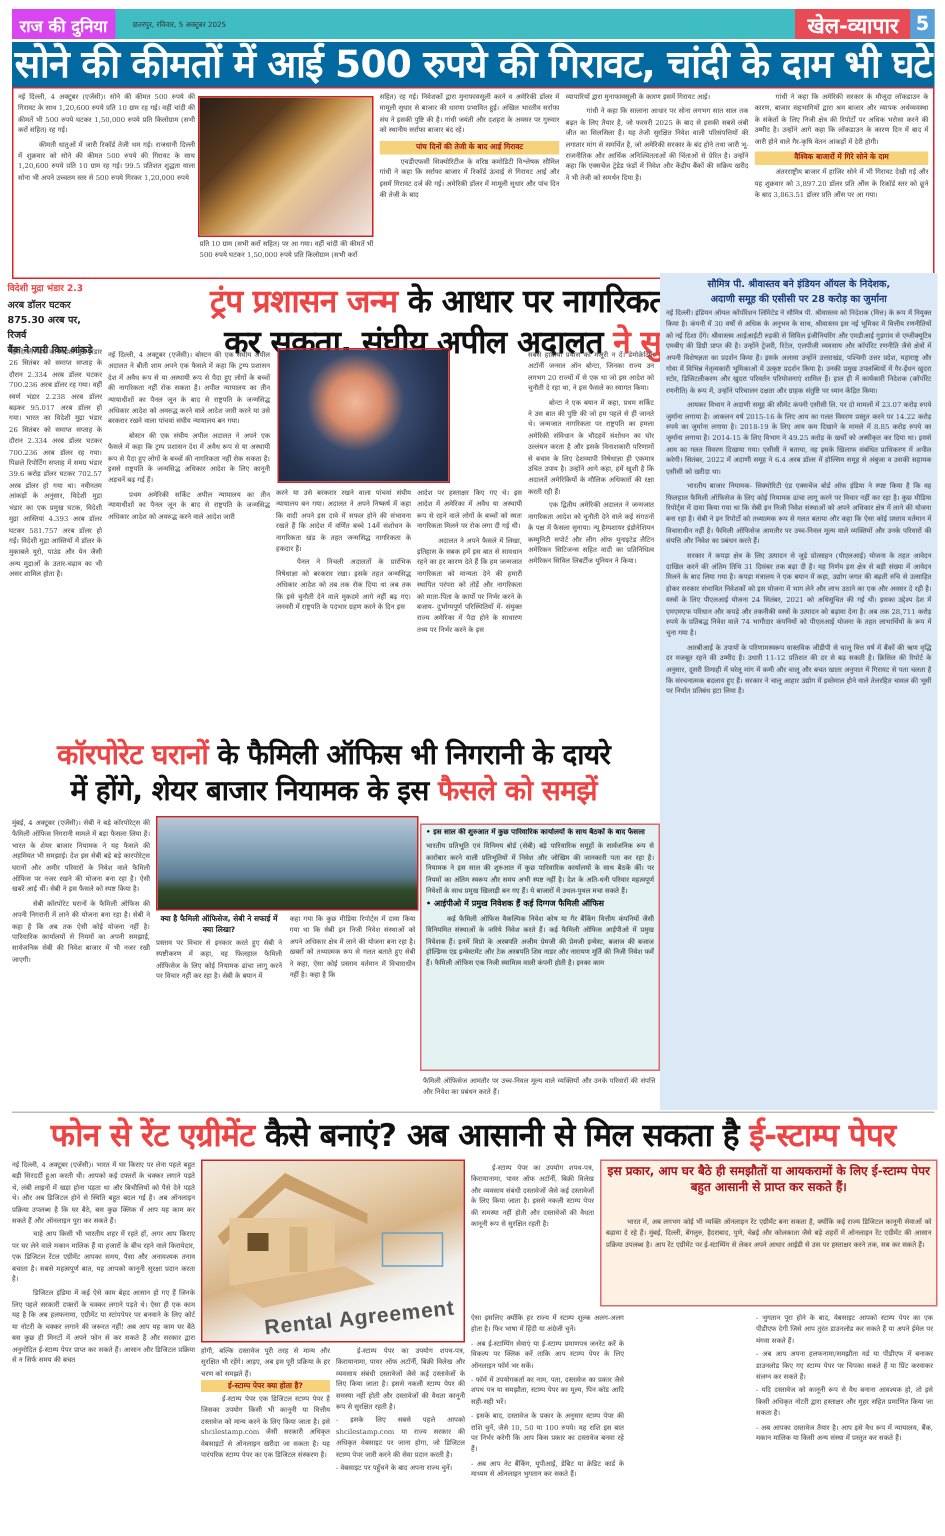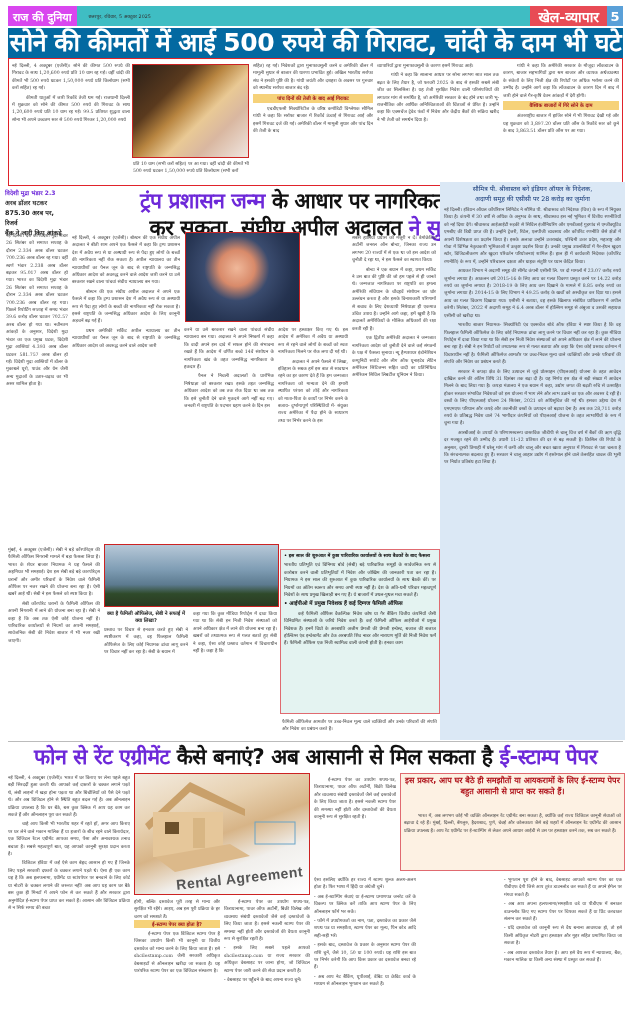--- a/index.html
+++ b/index.html
@@ -18,24 +18,24 @@
 .redbar{background:#0369a1;color:#fff;font-weight:bold;text-align:center;white-space:nowrap;overflow:hidden}
 
 #s1-head{left:8px;top:28px;width:615px;height:30px;font-size:25px;line-height:30px;letter-spacing:-0.5px}
 #s1-box{left:8px;top:58px;width:615px;height:128px;border:1px solid #e0232b}
 .subhead-yellow{background:#f6d27a;color:#a0141b;font-size:5px;font-weight:bold;text-align:center;padding:1px 0;margin:2px 0}
 #jewel{left:132px;top:64px;width:117px;height:94px;border:1px solid #c22;background:linear-gradient(135deg,#2a1f18 0%,#5a3a1e 30%,#b88540 45%,#e9c995 60%,#d9b7a0 75%,#f0e6e0 100%)}
 
 #lt-head{left:5px;top:188px;width:62px;text-align:left;font-weight:bold;font-size:6.4px;line-height:10px}
 
 #s2-head{left:70px;top:188px;width:540px;text-align:center;font-weight:bold;font-size:21px;line-height:27px;color:#111;letter-spacing:-0.4px}
-.red{color:#6d28d9}
+.red{color:#ef4444}
 #trump{left:185px;top:232px;width:115px;height:90px;border:1px solid #c22;background:radial-gradient(circle at 45% 40%,#f0b89a 0,#d88a6a 22%,#3a4b6e 40%,#24324f 70%,#1b2740 100%)}
 #s3-box{left:440px;top:182px;width:185px;height:300px;background:#dbe8f5}
-#s3-head{left:440px;top:184px;width:185px;text-align:center;font-weight:normal;font-size:6.4px;line-height:10px;color:#1a3d7a}
+#s3-head{left:440px;top:184px;width:185px;text-align:center;font-weight:bold;font-size:6.4px;line-height:10px;color:#1a3d7a}
 
 #s4-head{left:10px;top:492px;width:425px;text-align:center;font-weight:bold;font-size:18.5px;line-height:24px;color:#111;letter-spacing:-0.3px}
 #sebi{left:104px;top:544px;width:175px;height:63px;border:1px solid #c22;background:linear-gradient(180deg,#b7c8d8 0%,#7f9db4 40%,#5c7a8f 65%,#2f4a2a 80%,#2a3a22 100%)}
 #s4-box{left:280px;top:549px;width:160px;height:165px;background:#e4f3f1;border:1px solid #e06a70}
 
 #s5-head{left:8px;top:743px;width:615px;text-align:center;font-weight:bold;font-size:21px;line-height:28px;color:#111;letter-spacing:-0.4px}
 #rent{left:134px;top:773px;width:176px;height:122px;border:1px solid #c22;background:linear-gradient(160deg,#f3ebe0 0%,#e8d2b2 30%,#d7b487 50%,#f1efec 70%,#ffffff 100%)}
 #rent-label{left:176px;top:870px;font-size:14px;color:#555;transform:rotate(-6deg);font-family:"Liberation Sans",sans-serif;font-weight:bold;letter-spacing:0.5px}
 #s5-box{left:400px;top:773px;width:225px;height:98px;background:#fdf1e3;border:1px solid #e06a70}
 #s5-boxhead{left:402px;top:775px;width:221px;text-align:center;font-weight:bold;font-size:8px;line-height:11px;color:#b0151d}
@@ -115,20 +115,22 @@
 </div>
 <div class="abs txt" style="left:444px;top:206px;width:177px;height:530px">
   <p>नई दिल्ली। इंडियन ऑयल कॉर्पोरेशन लिमिटेड ने सौमित्र पी. श्रीवास्तव को निदेशक (वित्त) के रूप में नियुक्त किया है। कंपनी में 30 वर्षों से अधिक के अनुभव के साथ, श्रीवास्तव इस नई भूमिका में वित्तीय रणनीतियों को नई दिशा देंगे। श्रीवास्तव आईआईटी रुड़की से सिविल इंजीनियरिंग और एमडीआई गुड़गांव से एग्जीक्यूटिव एमबीए की डिग्री प्राप्त की है। उन्होंने ट्रेजरी, रिटेल, एलपीजी व्यवसाय और कॉर्पोरेट रणनीति जैसे क्षेत्रों में अपनी विशेषज्ञता का प्रदर्शन किया है। इसके अलावा उन्होंने उत्तराखंड, पश्चिमी उत्तर प्रदेश, महाराष्ट्र और गोवा में विभिन्न नेतृत्वकारी भूमिकाओं में उत्कृष्ट प्रदर्शन किया है। उनकी प्रमुख उपलब्धियों में गैर-ईंधन खुदरा स्टोर, डिजिटलीकरण और खुदरा परिवर्तन परियोजनाएं शामिल हैं। हाल ही में कार्यकारी निदेशक (कॉर्पोरेट रणनीति) के रूप में, उन्होंने परिचालन दक्षता और ग्राहक संतुष्टि पर ध्यान केंद्रित किया।</p>
   <p class="ind">आयकर विभाग ने अदाणी समूह की सीमेंट कंपनी एसीसी लि. पर दो मामलों में 23.07 करोड़ रुपये जुर्माना लगाया है। आकलन वर्ष 2015-16 के लिए आय का गलत विवरण प्रस्तुत करने पर 14.22 करोड़ रुपये का जुर्माना लगाया है। 2018-19 के लिए आय कम दिखाने के मामले में 8.85 करोड़ रुपये का जुर्माना लगाया है। 2014-15 के लिए विभाग ने 49.25 करोड़ के खर्चों को अस्वीकृत कर दिया था। इससे आय का गलत विवरण दिखाया गया। एसीसी ने बताया, वह इसके खिलाफ संबंधित प्राधिकरण में अपील करेगी। सितंबर, 2022 में अदाणी समूह ने 6.4 अरब डॉलर में होल्सिम समूह से अंबुजा व उसकी सहायक एसीसी को खरीदा था।</p>
   <p class="ind">भारतीय बाजार नियामक- सिक्योरिटी एंड एक्सचेंज बोर्ड ऑफ इंडिया ने स्पष्ट किया है कि वह फिलहाल फैमिली ऑफिसेज के लिए कोई नियामक ढांचा लागू करने पर विचार नहीं कर रहा है। कुछ मीडिया रिपोर्ट्स में दावा किया गया था कि सेबी इन निजी निवेश संस्थाओं को अपने अधिकार क्षेत्र में लाने की योजना बना रहा है। सेबी ने इन रिपोर्टों को तथ्यात्मक रूप से गलत बताया और कहा कि ऐसा कोई प्रस्ताव वर्तमान में विचाराधीन नहीं है। फैमिली ऑफिसेज आमतौर पर उच्च-निवल मूल्य वाले व्यक्तियों और उनके परिवारों की संपत्ति और निवेश का प्रबंधन करते हैं।</p>
   <p class="ind">सरकार ने कपड़ा क्षेत्र के लिए उत्पादन से जुड़े प्रोत्साहन (पीएलआई) योजना के तहत आवेदन दाखिल करने की अंतिम तिथि 31 दिसंबर तक बढ़ा दी है। यह निर्णय इस क्षेत्र से बड़ी संख्या में आवेदन मिलने के बाद लिया गया है। कपड़ा मंत्रालय ने एक बयान में कहा, उद्योग जगत की बढ़ती रुचि से उत्साहित होकर सरकार संभावित निवेशकों को इस योजना में भाग लेने और लाभ उठाने का एक और अवसर दे रही है। वस्त्रों के लिए पीएलआई योजना 24 सितंबर, 2021 को अधिसूचित की गई थी। इसका उद्देश्य देश में एमएमएफ परिधान और कपड़े और तकनीकी वस्त्रों के उत्पादन को बढ़ावा देना है। अब तक 28,711 करोड़ रुपये के प्रतिबद्ध निवेश वाले 74 भागीदार कंपनियों को पीएलआई योजना के तहत लाभार्थियों के रूप में चुना गया है।</p>
   <p class="ind">आरबीआई के उपायों के परिणामस्वरूप वास्तविक जीडीपी से चालू वित्त वर्ष में बैंकों की ऋण वृद्धि दर मजबूत रहने की उम्मीद है। उधारी 11-12 प्रतिशत की दर से बढ़ सकती है। क्रिसिल की रिपोर्ट के अनुसार, दूसरी तिमाही में घरेलू मांग में कमी और चालू और बचत खाता अनुपात में गिरावट से पता चलता है कि संरचनात्मक बदलाव हुए हैं। सरकार ने चालू आहार उद्योग में इस्तेमाल होने वाले तेलरहित चावल की भूसी पर निर्यात प्रतिबंध हटा लिया है।</p>
 </div>
 
 <div id="s4-head" class="abs">
+  <div><span class="red">कॉरपोरेट घरानों</span><span> के फैमिली ऑफिस भी निगरानी के दायरे</span></div>
+  <div><span>में होंगे, शेयर बाजार नियामक के इस </span><span class="red">फैसले को समझें</span></div>
 </div>
 <div class="abs txt" style="left:8px;top:546px;width:92px;height:190px">
   <p>मुंबई, 4 अक्टूबर (एजेंसी)। सेबी ने बड़े कॉरपोरेट्स की फैमिली ऑफिस निगरानी मामले में बड़ा फैसला लिया है। भारत के शेयर बाजार नियामक ने यह फैसले की अहमियत भी समझाई। देश इस सेबी बड़े बड़े कारपोरेट्स घरानों और अमीर परिवारों के निवेश वाले फैमिली ऑफिस पर नजर रखने की योजना बना रहा है। ऐसी खबरें आई थीं। सेबी ने इस फैसले को स्पष्ट किया है।</p>
   <p class="ind">सेबी कॉरपोरेट घरानों के फैमिली ऑफिस की अपनी निगरानी में लाने की योजना बना रहा है। सेबी ने कहा है कि अब तक ऐसी कोई योजना नहीं है। पारिवारिक कार्यालयों से नियमों का अपनी समझाई, सार्वजनिक सेबी की निवेश बाजार में भी नजर रखी जाएगी।</p>
 </div>
 <div id="sebi" class="abs"></div>
 <div class="abs" style="left:104px;top:610px;width:84px;font-size:5px;font-weight:bold;text-align:center;line-height:7px;color:#222">क्या है फैमिली ऑफिसेज, सेबी ने सफाई में क्या लिखा?</div>
 <div class="abs txt" style="left:104px;top:626px;width:84px;height:110px">प्रस्ताव पर विचार से इनकार करते हुए सेबी ने स्पष्टीकरण में कहा, वह फिलहाल फैमिली ऑफिसेज के लिए कोई नियामक ढांचा लागू करने पर विचार नहीं कर रहा है। सेबी के बयान में</div>
 <div class="abs txt" style="left:193px;top:610px;width:84px;height:126px">कहा गया कि कुछ मीडिया रिपोर्ट्स में दावा किया गया था कि सेबी इन निजी निवेश संस्थाओं को अपने अधिकार क्षेत्र में लाने की योजना बना रहा है। खबरों को तथ्यात्मक रूप से गलत बताते हुए सेबी ने कहा, ऐसा कोई प्रस्ताव वर्तमान में विचाराधीन नहीं है। कहा है कि</div>
 <div id="s4-box" class="abs"></div>

